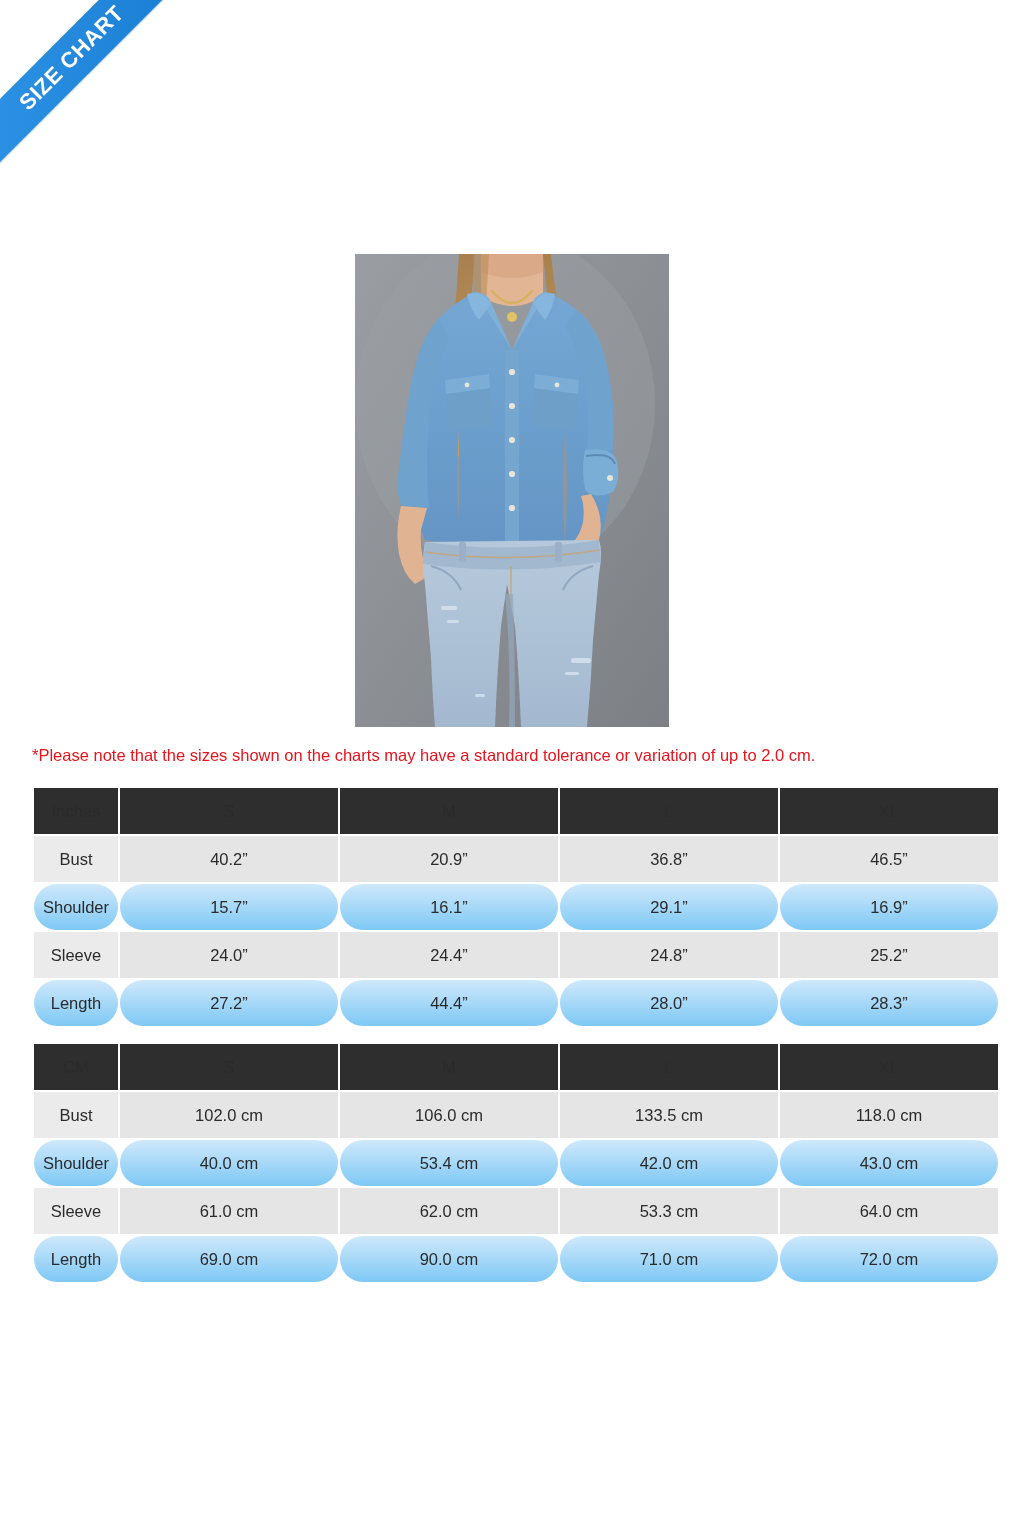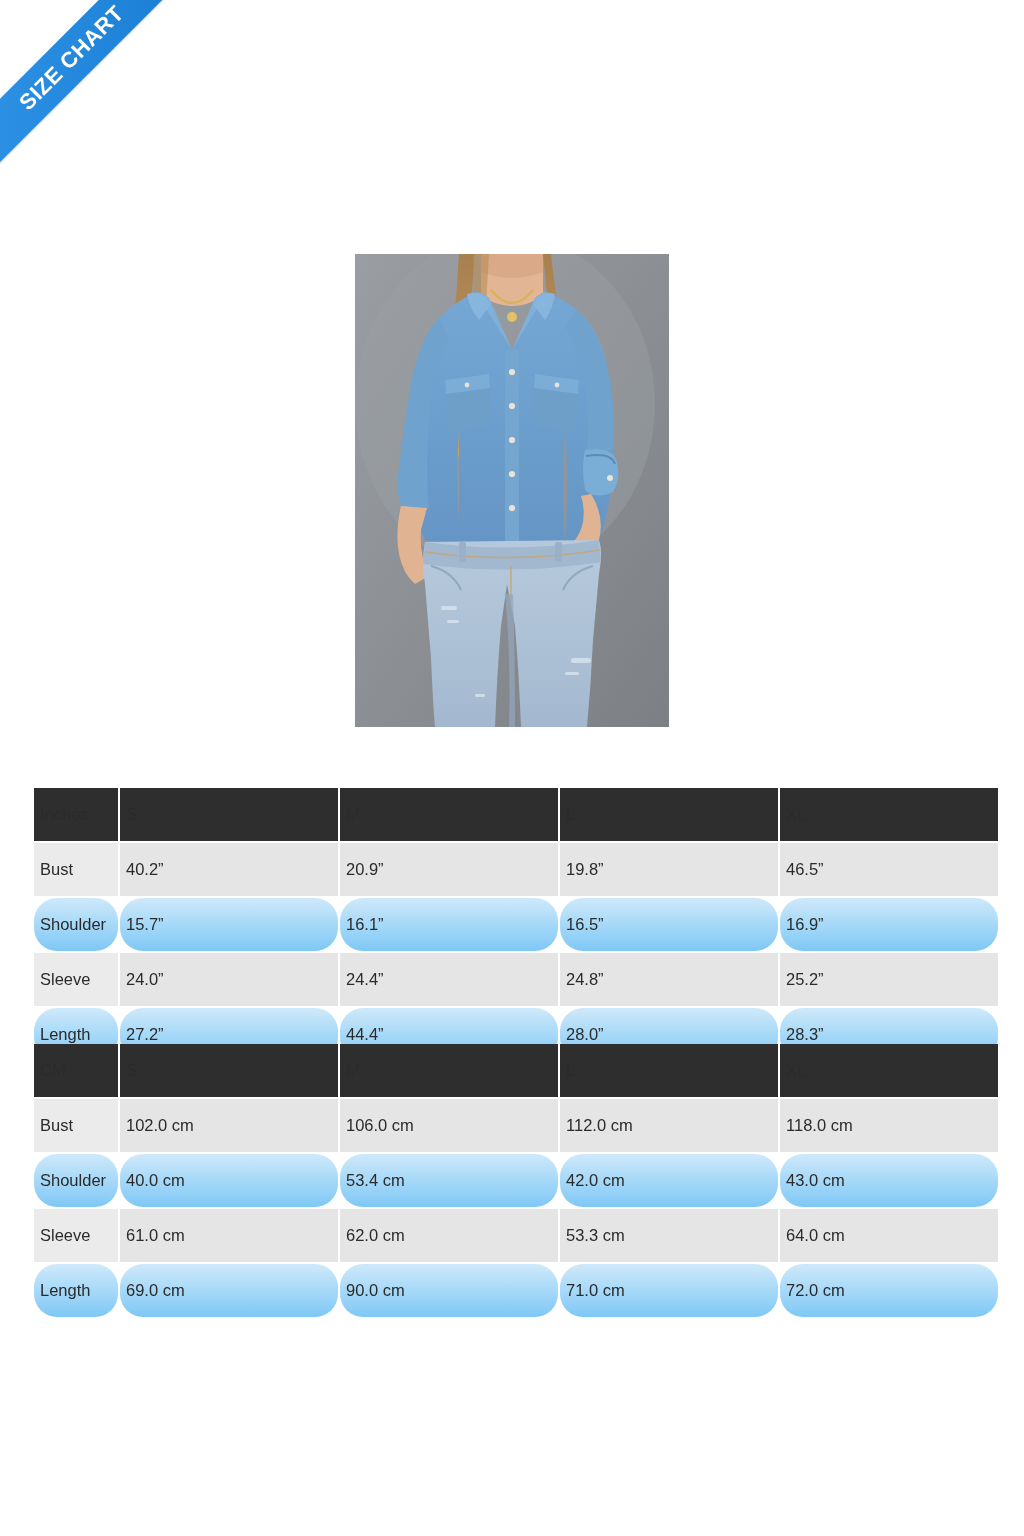--- a/index.html
+++ b/index.html
@@ -77,22 +77,22 @@
     left: 32px;
     width: 960px;
     table-layout: fixed;
   }
   table.inches-table { top: 786px; }
   table.cm-table { top: 1042px; }
 
   table.size-table th,
   table.size-table td {
     height: 46px;
-    padding: 17px 6px;
-    text-align: left;
+    padding: 0 6px;
+    text-align: center;
     vertical-align: middle;
     font-size: 16.5px;
     color: #2b2b2b;
     font-weight: normal;
     border: none;
   }
   table.size-table col.c-label { width: 84px; }
   table.size-table col.c-size { width: 218px; }
 
   thead th {
@@ -215,20 +215,21 @@
         <rect x="92" y="366" width="12" height="3" rx="1.5"></rect>
         <rect x="216" y="404" width="20" height="5" rx="2.5"></rect>
         <rect x="210" y="418" width="14" height="3" rx="1.5"></rect>
         <rect x="120" y="440" width="10" height="3" rx="1.5"></rect>
       </g>
 
       <path d="M150 340 Q156 400 154 473 L160 473 Q160 400 158 340 Z" fill="#93a8bf" opacity="0.7"></path>
     </svg>
   </div>
 
+  <div class="note">*Please note that the sizes shown on the charts may have a standard tolerance or variation of up to 2.0 cm.</div>
 
   <table class="size-table inches-table">
     <colgroup>
       <col class="c-label">
         <col class="c-size">
         <col class="c-size">
         <col class="c-size">
         <col class="c-size">
     </colgroup>
     <thead>
@@ -238,28 +239,28 @@
         <th>M</th>
         <th>L</th>
         <th>XL</th>
       </tr>
     </thead>
     <tbody>
       <tr class="row-grey">
         <td class="cell-label">Bust</td>
         <td>40.2”</td>
         <td>20.9”</td>
-        <td>19.8”</td>
+        <td>36.8”</td>
         <td>46.5”</td>
       </tr>
       <tr class="row-blue">
         <td class="cell-label">Shoulder</td>
         <td>15.7”</td>
         <td>16.1”</td>
-        <td>16.5”</td>
+        <td>29.1”</td>
         <td>16.9”</td>
       </tr>
       <tr class="row-grey">
         <td class="cell-label">Sleeve</td>
         <td>24.0”</td>
         <td>24.4”</td>
         <td>24.8”</td>
         <td>25.2”</td>
       </tr>
       <tr class="row-blue">
@@ -287,21 +288,21 @@
         <th>M</th>
         <th>L</th>
         <th>XL</th>
       </tr>
     </thead>
     <tbody>
       <tr class="row-grey">
         <td class="cell-label">Bust</td>
         <td>102.0 cm</td>
         <td>106.0 cm</td>
-        <td>112.0 cm</td>
+        <td>133.5 cm</td>
         <td>118.0 cm</td>
       </tr>
       <tr class="row-blue">
         <td class="cell-label">Shoulder</td>
         <td>40.0 cm</td>
         <td>53.4 cm</td>
         <td>42.0 cm</td>
         <td>43.0 cm</td>
       </tr>
       <tr class="row-grey">

